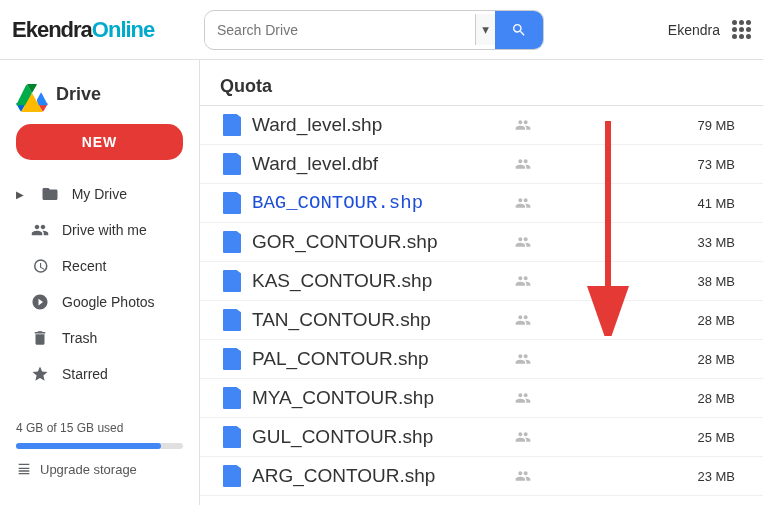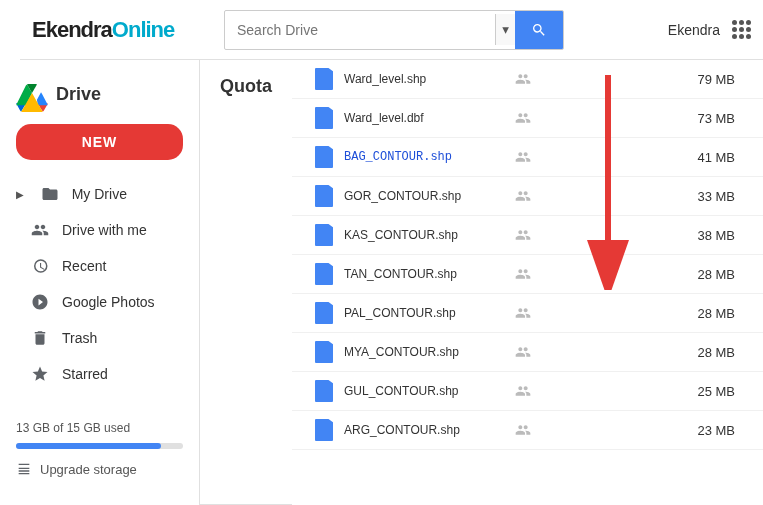--- a/index.html
+++ b/index.html
@@ -1,27 +1,27 @@
 <!DOCTYPE html>
 <html><head>
   <meta charset="utf-8">
   <style>
     * { box-sizing: border-box; margin: 0; padding: 0; font-family: Arial, sans-serif; }
     body { width: 763px; height: 505px; overflow: hidden; background: #fff; display: flex; flex-direction: column; }
 
     
     .header {
       display: flex; align-items: center; height: 60px; padding: 0 12px;
-      border-bottom: 1px solid #e0e0e0; background: #fff; gap: 12px; margin-left: 20px;
+      border-bottom: 1px solid #e0e0e0; background: #fff; gap: 12px;
     }
     .logo-area { display: flex; align-items: center; min-width: 180px; }
     .logo-text { font-size: 22px; font-weight: bold; letter-spacing: -1px; }
     .logo-ekendra { color: #222; }
     .logo-online { color: #00aacc; }
-    .search-bar { display: flex; align-items: center; flex: 1; max-width: 340px; border: 1px solid #ccc; border-radius: 2px; overflow: hidden; }
+    .search-bar { display: flex; align-items: center; flex: 1; max-width: 340px; border: 1px solid #ccc; border-radius: 10px; overflow: hidden; }
     .search-input { flex: 1; padding: 8px 12px; border: none; outline: none; font-size: 14px; color: #333; }
     .search-dropdown { padding: 8px 6px; border: none; border-left: 1px solid #ccc; background: #f8f8f8; cursor: pointer; color: #555; }
     .search-btn { padding: 0 16px; height: 38px; background: #4285f4; border: none; cursor: pointer; display: flex; align-items: center; justify-content: center; }
     .search-btn svg { fill: white; }
     .header-right { margin-left: auto; display: flex; align-items: center; gap: 12px; }
     .user-name { font-size: 14px; color: #333; }
     .grid-icon { display: grid; grid-template-columns: repeat(3, 5px); gap: 2px; cursor: pointer; }
     .grid-dot { width: 5px; height: 5px; background: #555; border-radius: 50%; }
 
     
@@ -33,32 +33,32 @@
     .sidebar-item { display: flex; align-items: center; padding: 8px 16px; cursor: pointer; font-size: 14px; color: #333; gap: 12px; border-radius: 0 20px 20px 0; margin-right: 8px; }
     .sidebar-item .icon { width: 20px; height: 20px; display: flex; align-items: center; justify-content: center; font-size: 16px; }
     .chevron { color: #555; font-size: 10px; margin-right: 4px; }
     .sidebar-footer { margin-top: auto; padding: 12px 16px; }
     .storage-text { font-size: 12px; color: #555; margin-bottom: 8px; }
     .storage-bar-bg { width: 100%; height: 6px; background: #e0e0e0; border-radius: 3px; margin-bottom: 8px; }
     .storage-bar-fill { height: 100%; background: #4285f4; border-radius: 3px; }
     .upgrade-btn { display: flex; align-items: center; gap: 8px; font-size: 13px; color: #555; cursor: pointer; padding: 4px 0; }
 
     
-    .content { flex: 1; display: flex; flex-direction: row; overflow: hidden; justify-content: flex-end; }
+    .content { flex: 1; display: flex; flex-direction: column; overflow: hidden; justify-content: flex-end; }
     .content-header { padding: 16px 20px 8px; font-size: 18px; font-weight: bold; color: #333; border-bottom: 1px solid #e0e0e0; }
     .table-header { display: flex; padding: 8px 20px; background: #f9f9f9; border-bottom: 1px solid #e0e0e0; font-size: 13px; color: #555; }
     .col-name { flex: 1; font-weight: normal; }
     .col-share { width: 40px; }
     .col-quota { width: 200px; text-align: right; display: flex; align-items: center; justify-content: flex-end; gap: 4px; cursor: pointer; font-weight: bold; color: #333; }
     .sort-arrow { font-size: 11px; }
     .file-list { flex: 1; overflow-y: auto; }
     .file-row { display: flex; align-items: center; padding: 7px 20px; border-bottom: 1px solid #f0f0f0; cursor: pointer; }
     .file-icon { width: 24px; height: 24px; margin-right: 8px; display: flex; align-items: center; justify-content: center; }
     .file-icon-shape { width: 18px; height: 22px; background: #4285f4; border-radius: 1px; position: relative; clip-path: polygon(0 0, 75% 0, 100% 15%, 100% 100%, 0 100%); }
-    .file-name { flex: 1; font-size: 12px; color: #333; }
+    .file-name { flex: 1; font-size: 19px; color: #333; }
     .file-name.blue { color: #1d4ed8; font-family: Liberation Mono, monospace; }
     .share-icon { width: 40px; display: flex; align-items: center; justify-content: center; color: #aaa; font-size: 14px; }
     .quota-val { width: 200px; text-align: right; font-size: 13px; color: #333; padding-right: 8px; }
 
     
     .drive-header { display: flex; padding: 12px 16px; gap: 8px; }
     .drive-logo-text { font-size: 18px; font-weight: bold; color: #333; }
   </style>
 </head>
 <body>
@@ -161,21 +161,21 @@
     <div class="sidebar-item">
       <span class="icon" style="margin-left:14px">
         <svg width="18" height="18" viewBox="0 0 24 24" fill="#5f6368">
             <path d="M12 17.27L18.18 21l-1.64-7.03L22 9.24l-7.19-.61L12 2 9.19 8.63 2 9.24l5.46 4.73L5.82 21z"></path>
           </svg>
       </span>
       <span>Starred</span>
     </div>
 
     <div class="sidebar-footer">
-      <div class="storage-text">13 GB of 15 GB used</div>
+      <div class="storage-text">4 GB of 15 GB used</div>
       <div class="storage-bar-bg">
         <div class="storage-bar-fill" style="width:87%"></div>
       </div>
       <div class="upgrade-btn">
         <svg width="16" height="16" viewBox="0 0 24 24" fill="#5f6368">
             <path d="M4 20h16v-2H4v2zm0-4h16v-2H4v2zm0-4h16V10H4v2zm0-8v2h16V4H4z"></path>
           </svg>
         <span>Upgrade storage</span>
       </div>
     </div>

